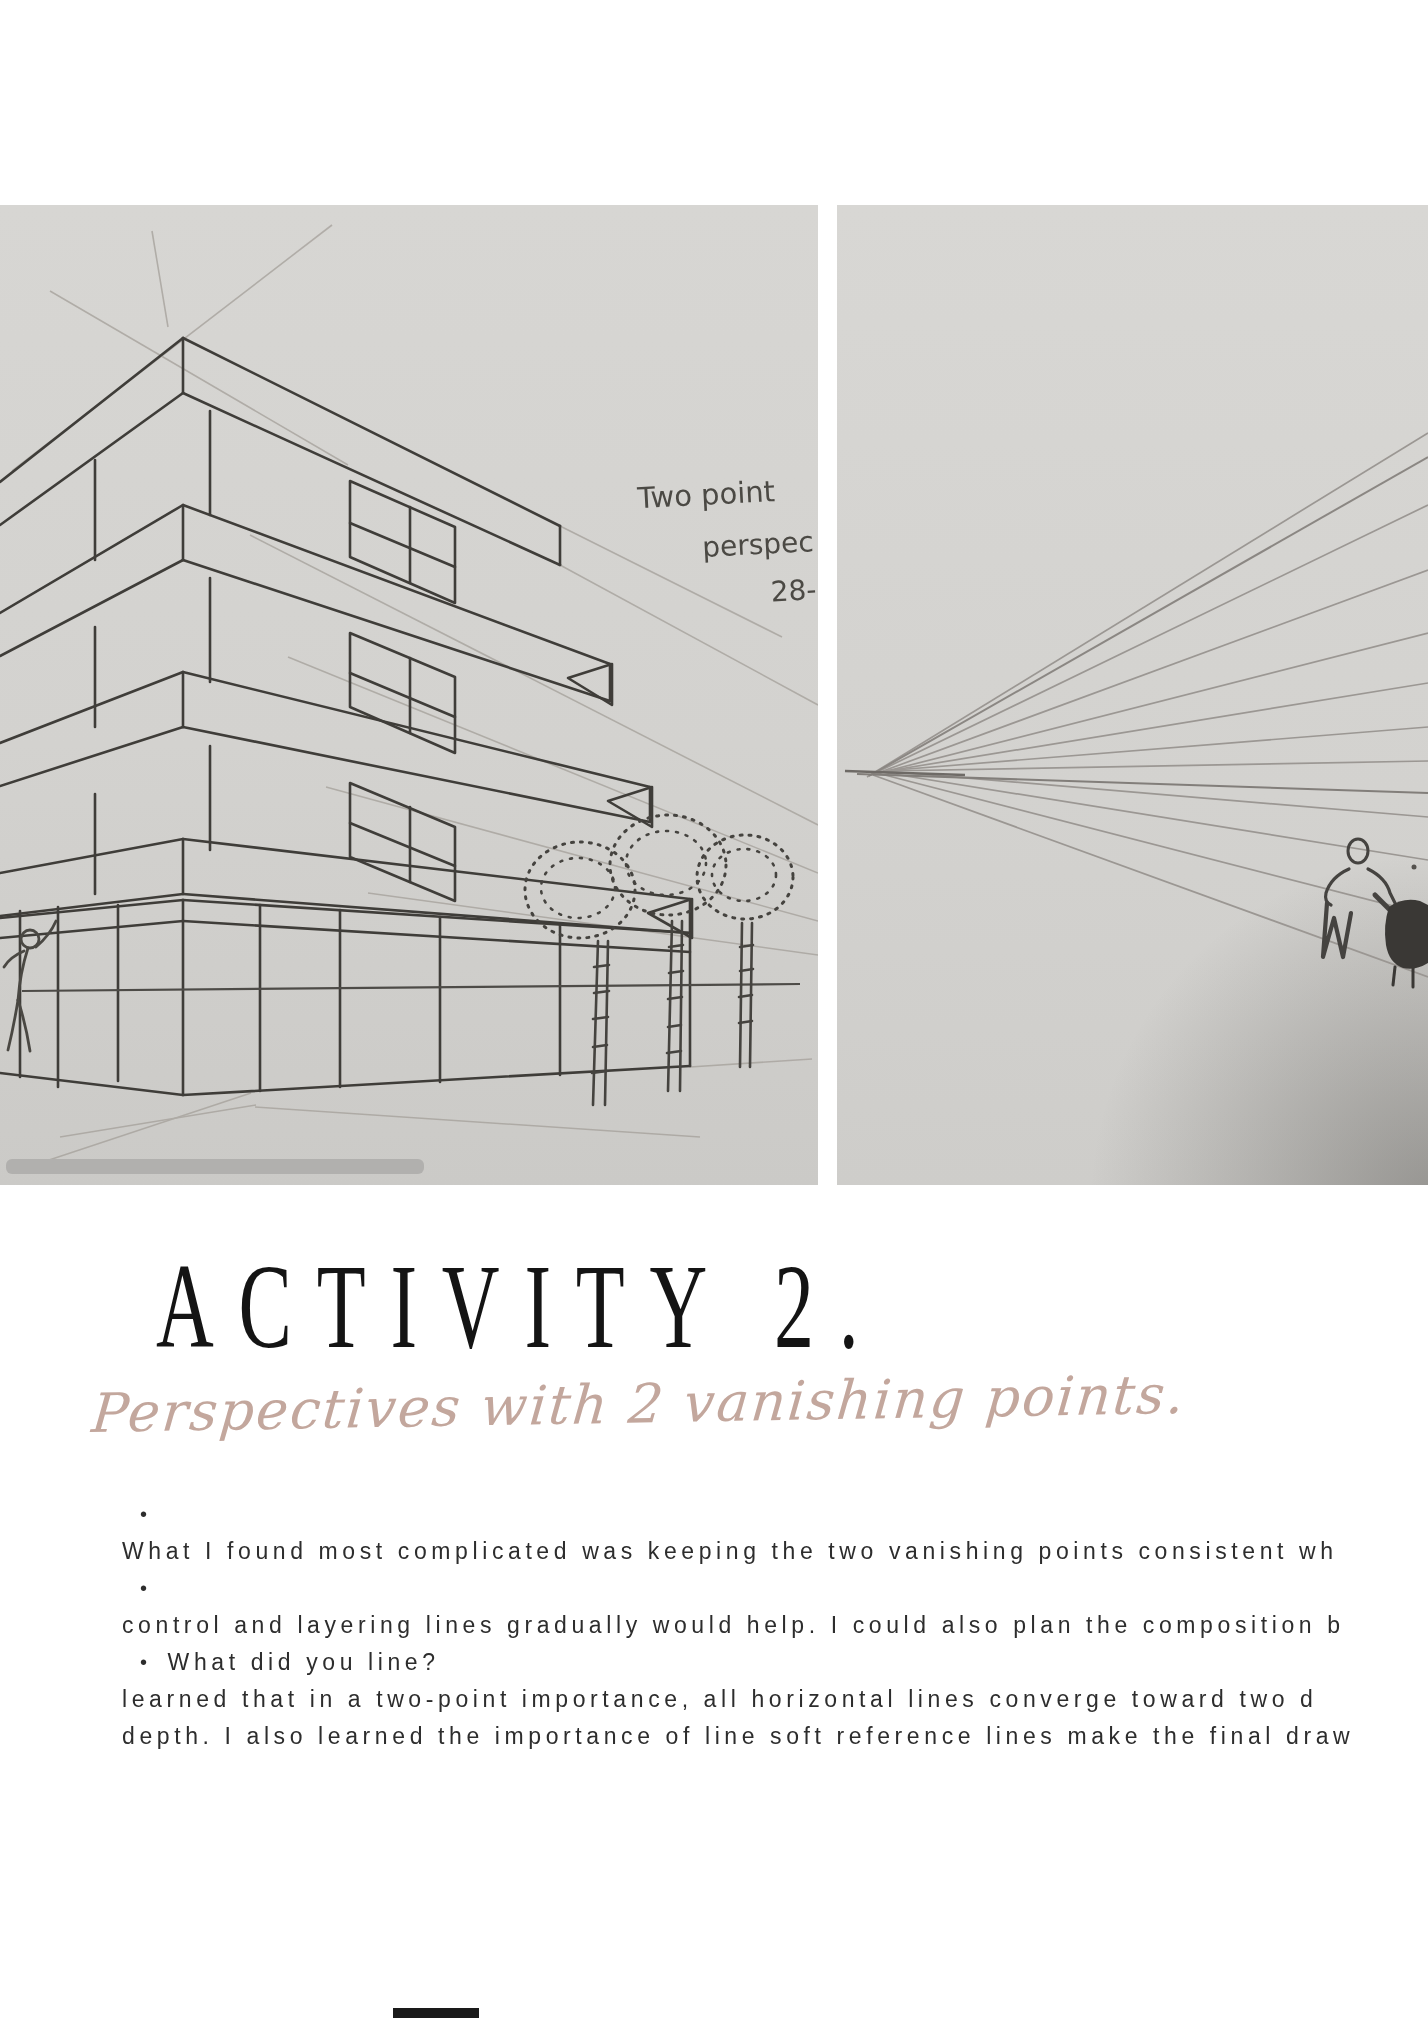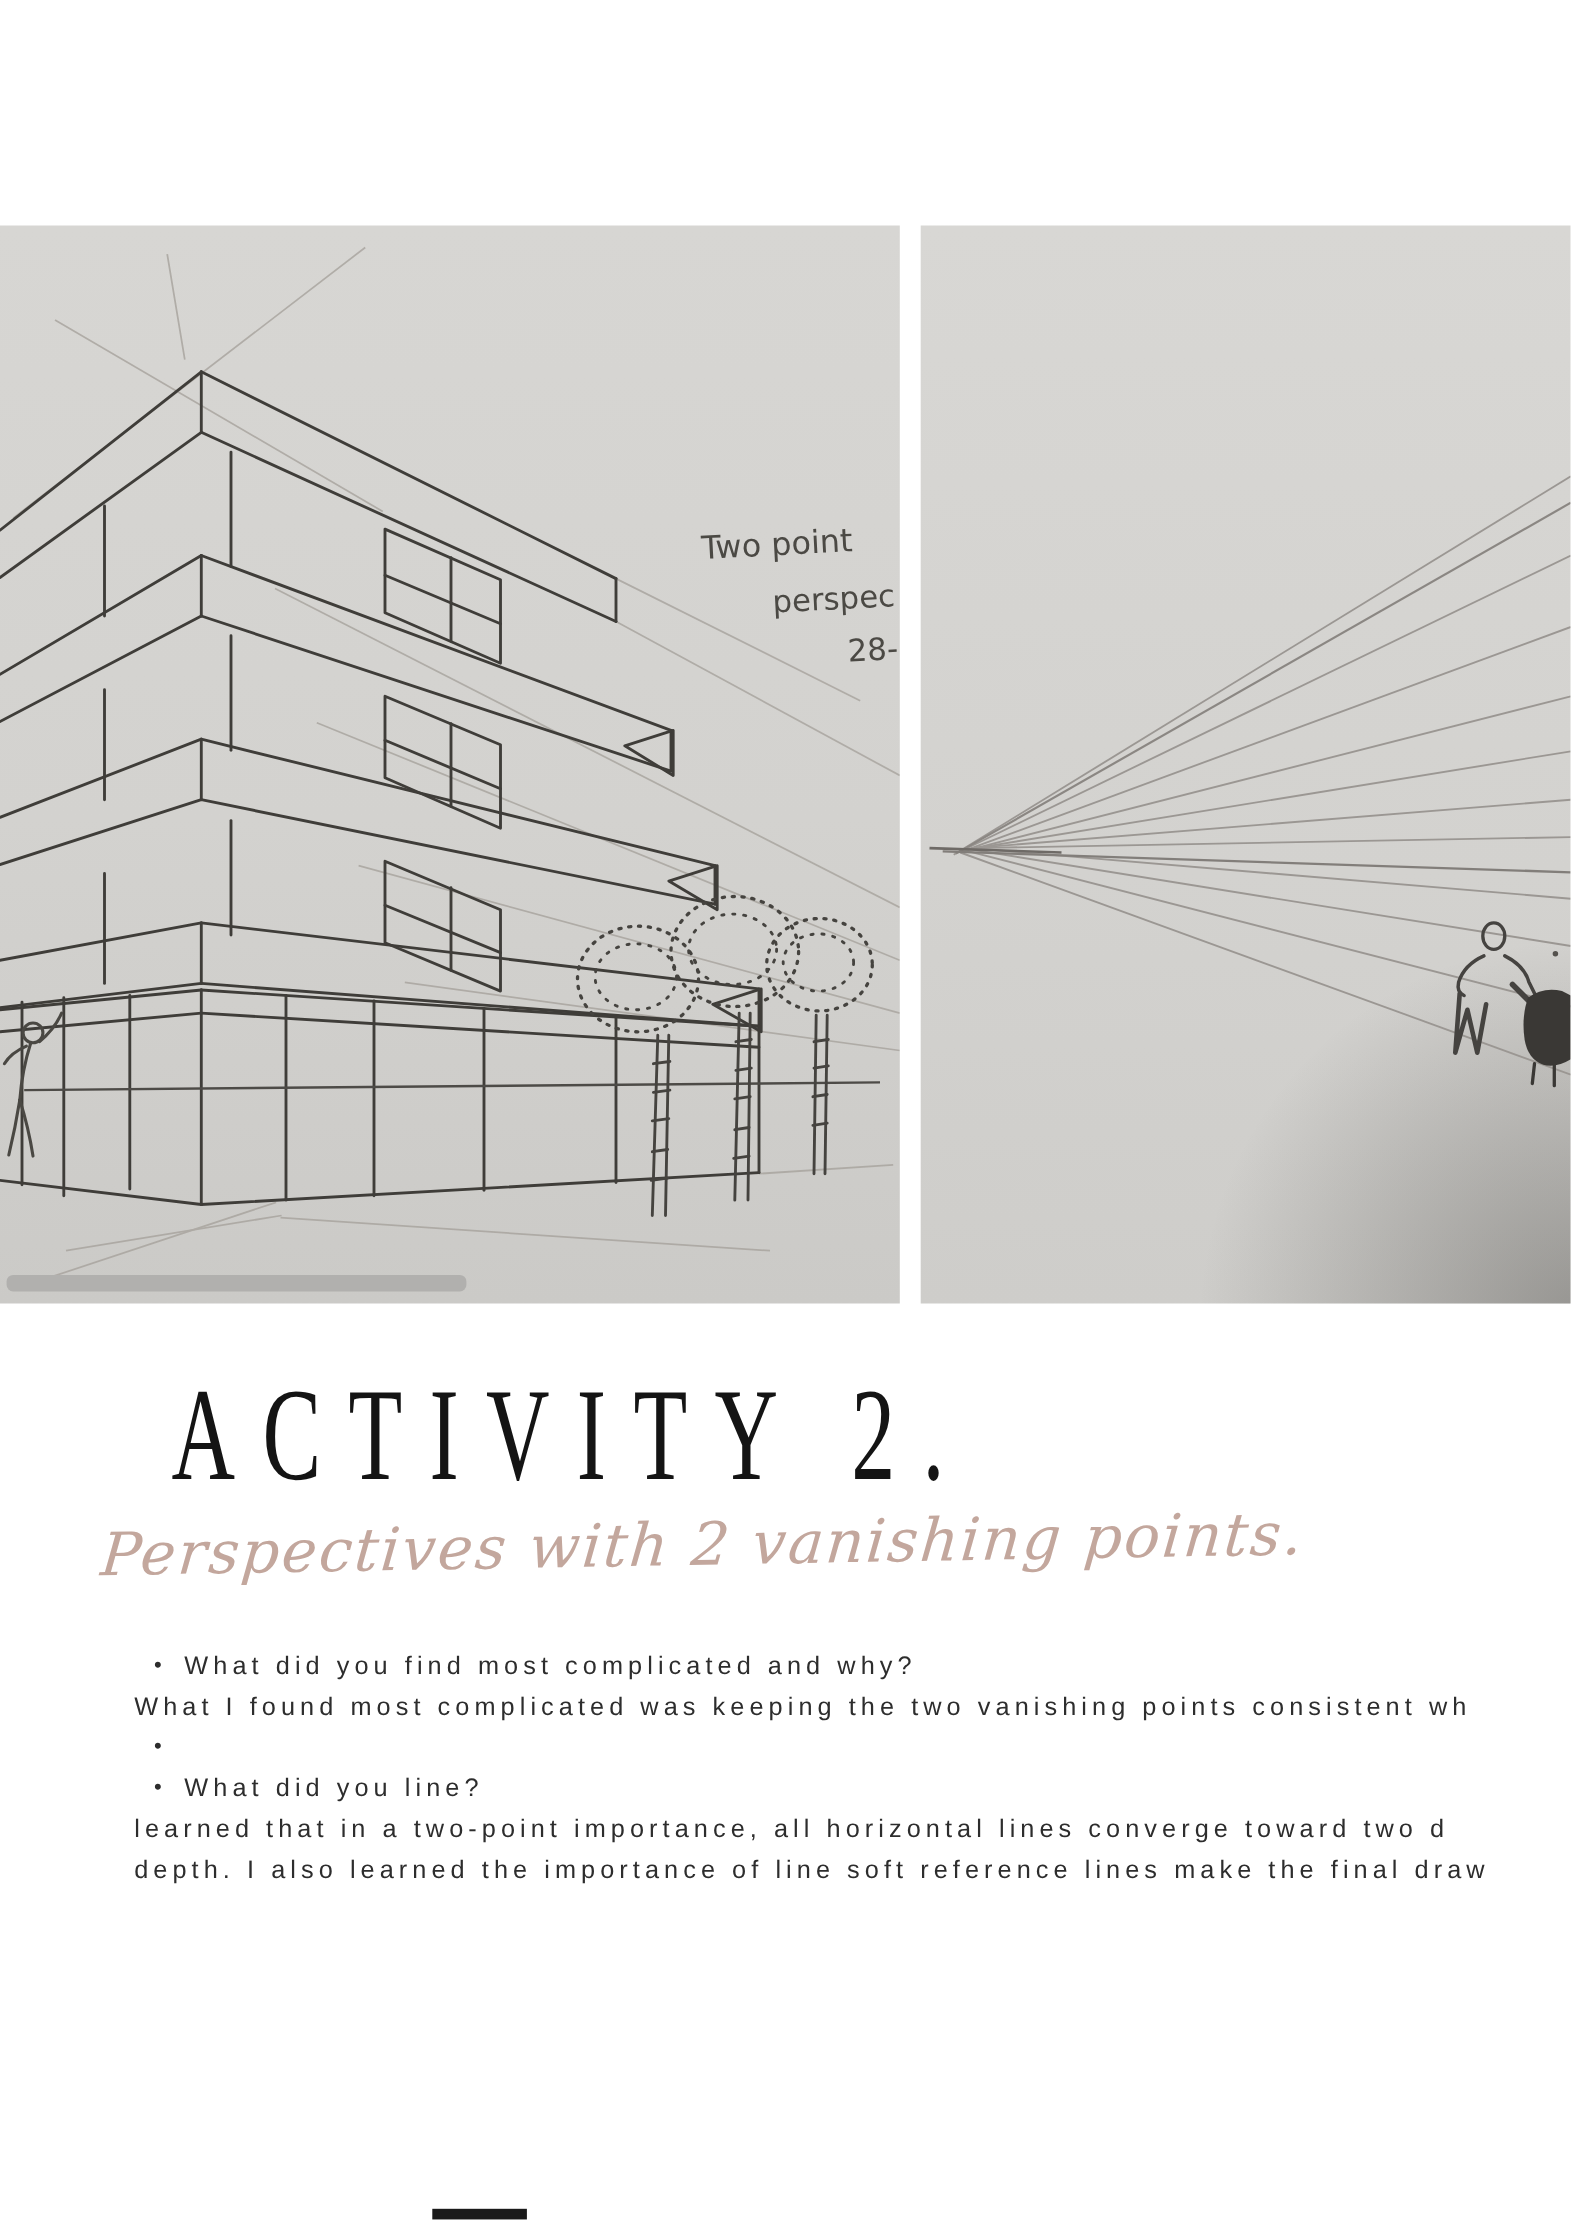--- a/index.html
+++ b/index.html
@@ -252,27 +252,29 @@
     </div>
   </div>
 
   <div class="title">ACTIVITY 2.</div>
 
   <div class="subtitle">Perspectives with 2 vanishing points.</div>
 
   <div class="qa">
     <div class="qa-line">
       <span class="bullet">•</span>
-      <span class="txt">What did you find most complicated and why?</span>
     </div>
     <div class="qa-line">
       <span class="txt">What I found most complicated was keeping the two vanishing points consistent wh</span>
     </div>
     <div class="qa-line">
       <span class="bullet">•</span>
+    </div>
+    <div class="qa-line">
+      <span class="txt">control and layering lines gradually would help. I could also plan the composition b</span>
     </div>
     <div class="qa-line">
       <span class="bullet">•</span>
       <span class="txt">What did you line?</span>
     </div>
     <div class="qa-line">
       <span class="txt">learned that in a two-point importance, all horizontal lines converge toward two d</span>
     </div>
     <div class="qa-line">
       <span class="txt">depth. I also learned the importance of line soft reference lines make the final draw</span>

